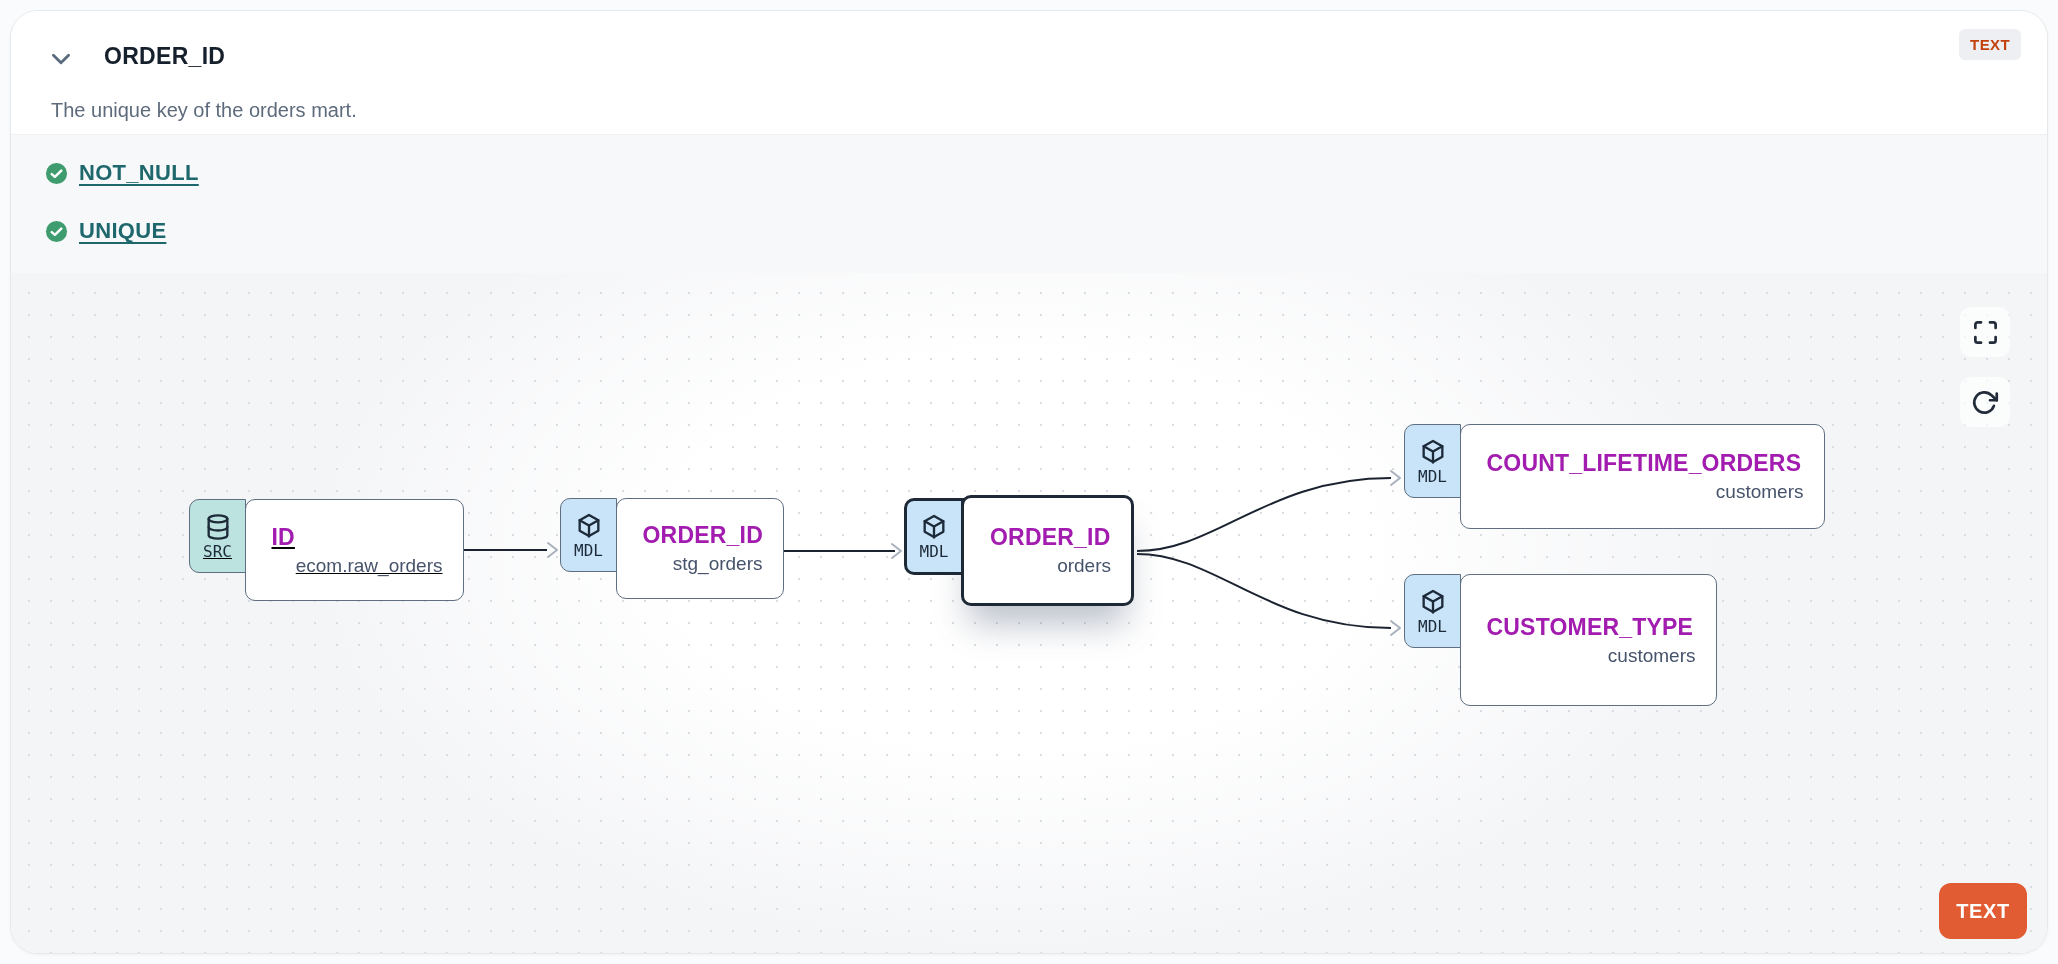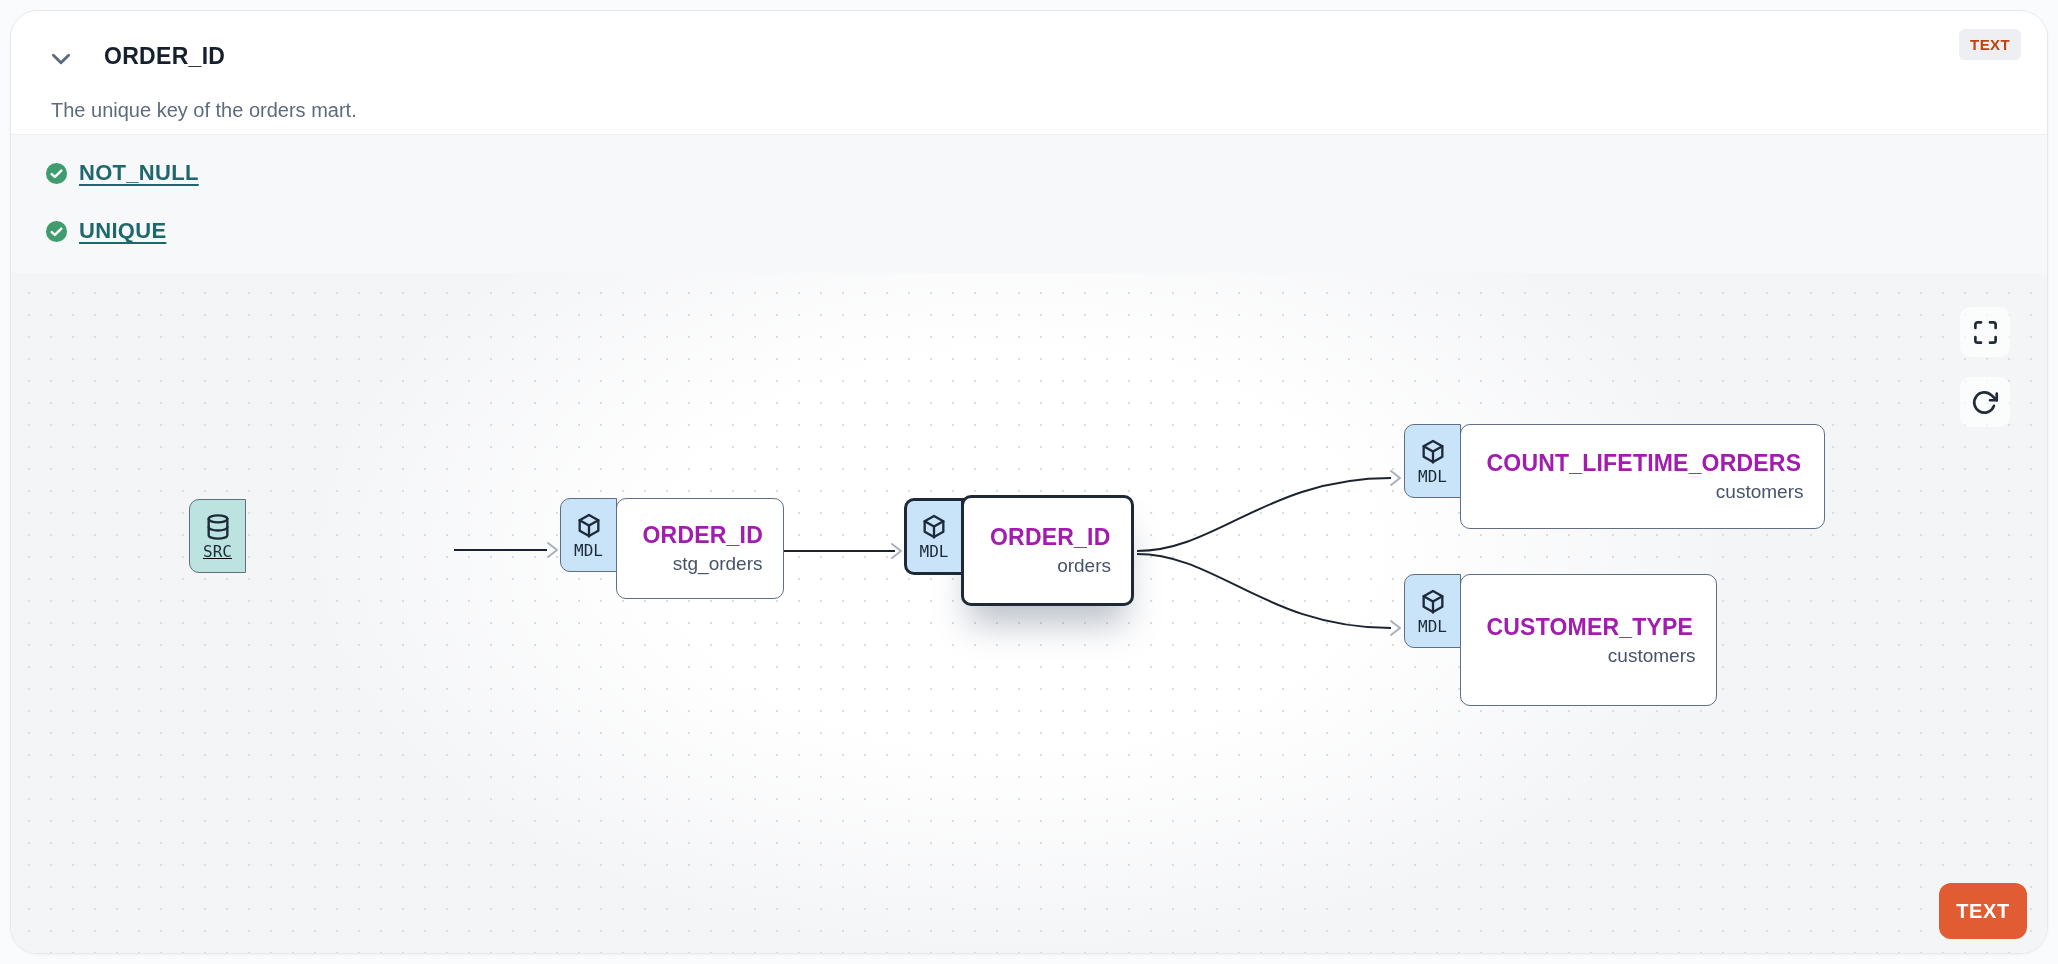--- a/index.html
+++ b/index.html
@@ -193,20 +193,24 @@
 
     <div class="node n1">
       <div class="kbadge src">
         <svg viewBox="0 0 24 24" fill="none" stroke="currentColor" stroke-width="2" stroke-linecap="round">
           <ellipse cx="12" cy="5" rx="8" ry="3"></ellipse>
           <path d="M4 5v7c0 1.7 3.6 3 8 3s8-1.3 8-3V5"></path>
           <path d="M4 12v7c0 1.7 3.6 3 8 3s8-1.3 8-3v-7"></path>
         </svg>
         <span class="kind">SRC</span>
       </div>
+      <div class="nbox">
+        <div class="ntitle">ID</div>
+        <div class="nsub">ecom.raw_orders</div>
+      </div>
     </div>
 
     <div class="node n2">
       <div class="kbadge mdl">
         <svg viewBox="0 0 24 24" fill="none" stroke="currentColor" stroke-width="2" stroke-linecap="round" stroke-linejoin="round">
           <path d="M12 2.5 L20 7 L12 11.5 L4 7 Z"></path>
             <path d="M4 7v9l8 4.5"></path>
             <path d="M20 7v9l-8 4.5"></path>
             <path d="M12 11.5V21"></path>
         </svg>

